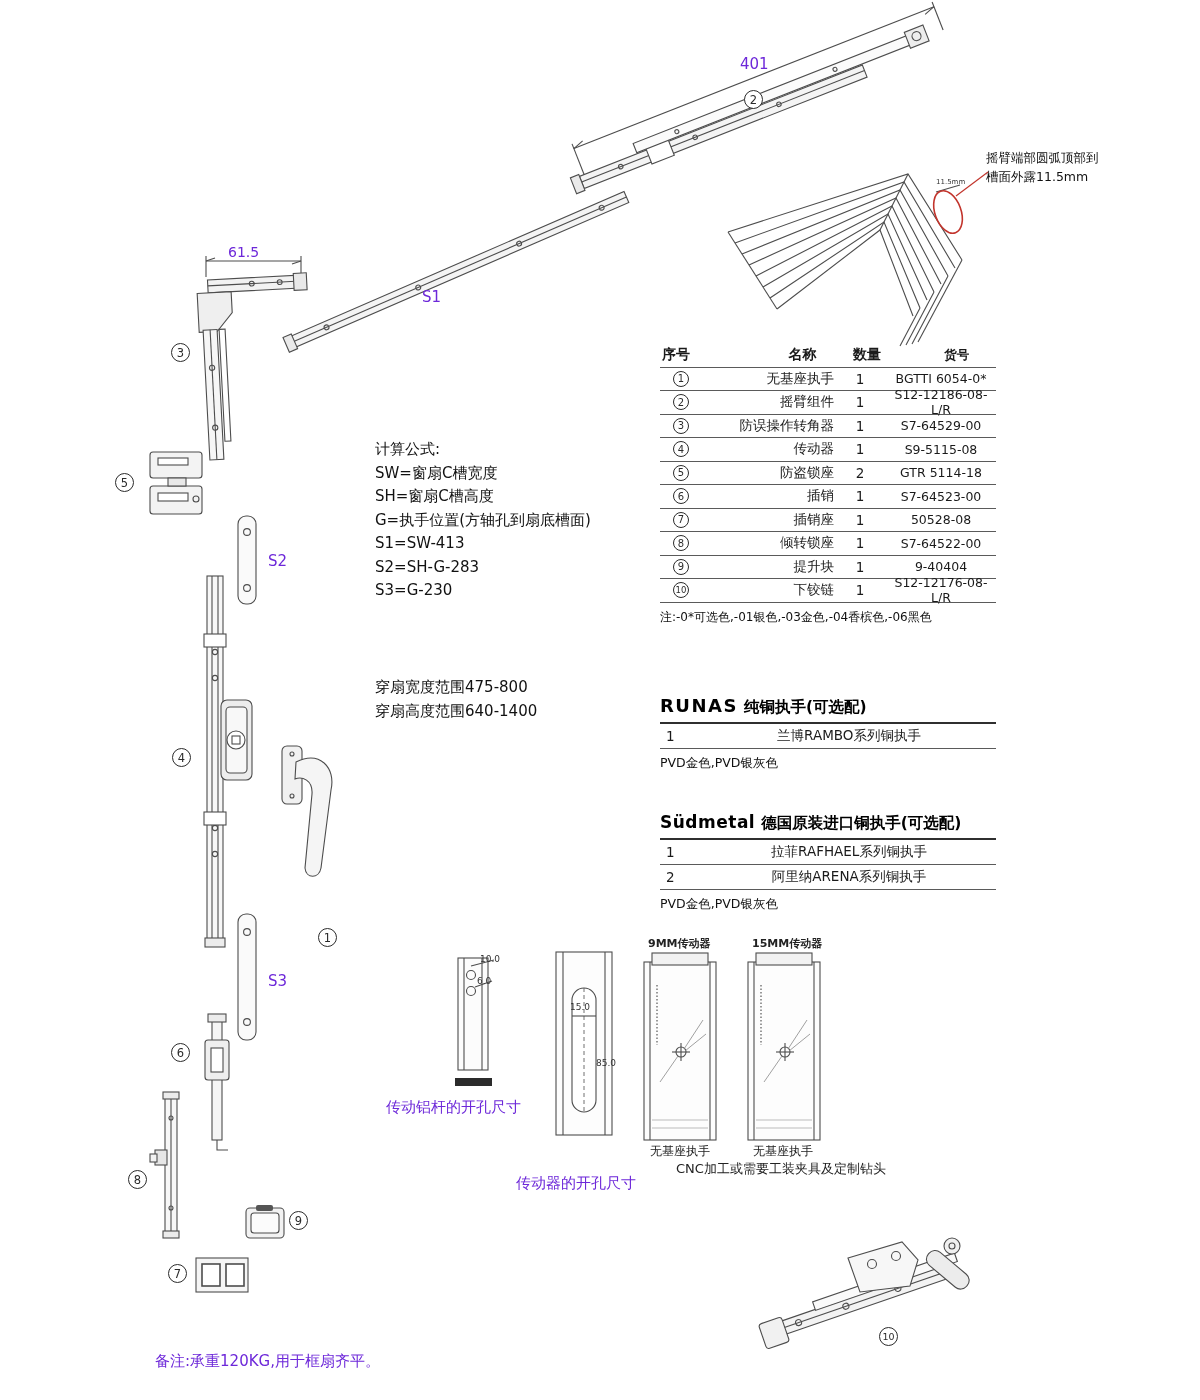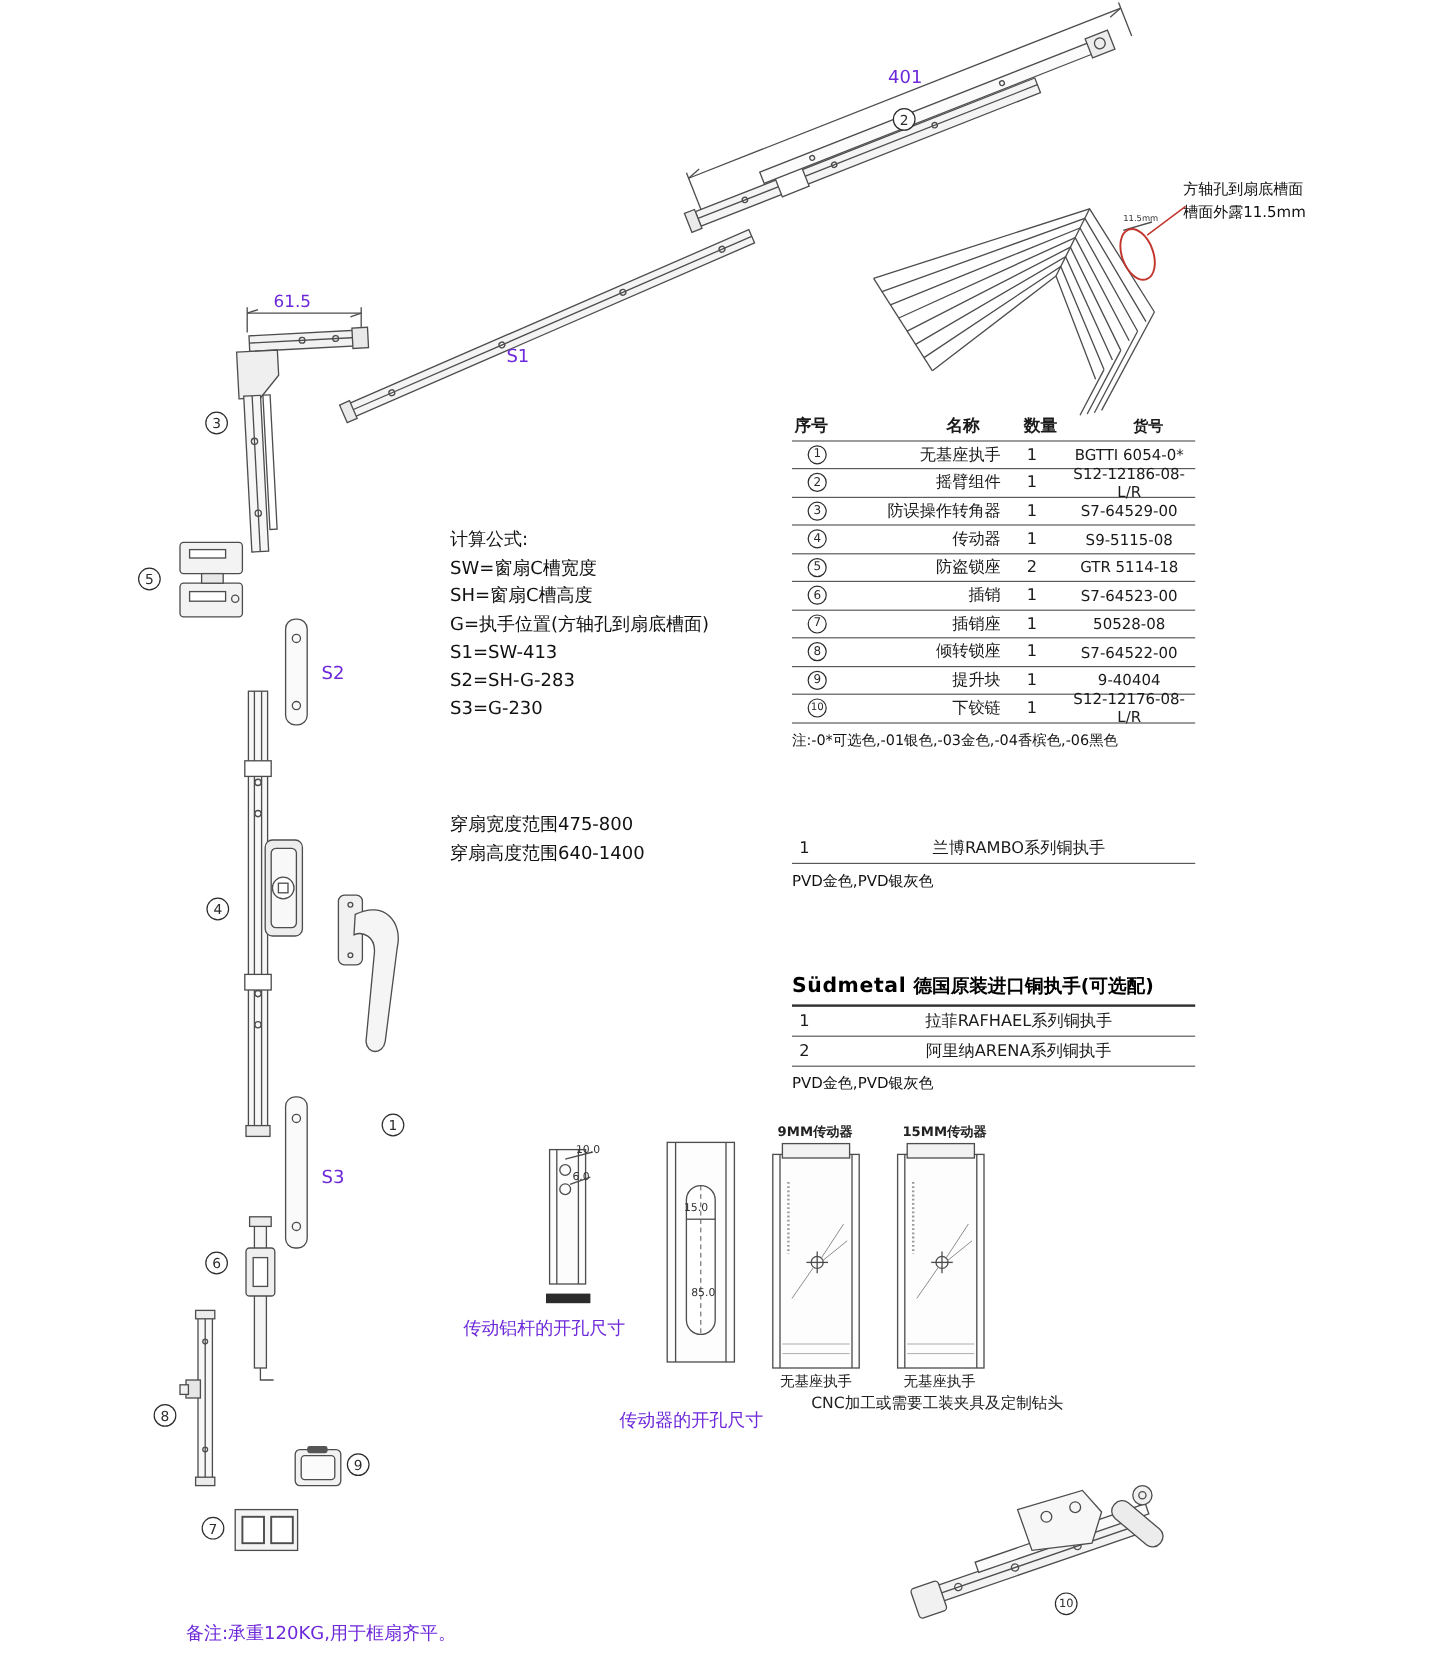--- a/index.html
+++ b/index.html
@@ -270,21 +270,21 @@
     <circle cx="952" cy="1246" r="3"></circle>
     <rect x="762" y="1320" width="24" height="26" rx="3" fill="#f1f1f1" transform="rotate(-19 774 1333)"></rect>
   </g>
 </svg>
 
 <div class="lbl" style="left:740px; top:55px;">401</div>
 <div class="lbl" style="left:228px; top:244px; font-size:14px;">61.5</div>
 <div class="lbl" style="left:422px; top:288px;">S1</div>
 <div class="lbl" style="left:268px; top:552px;">S2</div>
 <div class="lbl" style="left:268px; top:972px;">S3</div>
-<div class="callout" style="left:986px; top:148px;">方轴孔到扇底槽面
+<div class="callout" style="left:986px; top:148px;">摇臂端部圆弧顶部到
 槽面外露11.5mm</div>
 <div class="lbl-micro" style="left:936px; top:178px;">11.5mm</div>
 
 <div class="circ" style="left:318px; top:928px;">1</div>
 <div class="circ" style="left:744px; top:90px;">2</div>
 <div class="circ" style="left:171px; top:343px;">3</div>
 <div class="circ" style="left:172px; top:748px;">4</div>
 <div class="circ" style="left:115px; top:473px;">5</div>
 <div class="circ" style="left:171px; top:1043px;">6</div>
 <div class="circ" style="left:168px; top:1264px;">7</div>
@@ -390,20 +390,24 @@
         <span class="circ-inline" style="font-size:8.5px;">10</span>
       </span>
     <span class="c-name">下铰链</span>
     <span class="c-qty">1</span>
     <span class="c-code">S12-12176-08-L/R</span>
   </div>
   <div class="hw-note">注:-0*可选色,-01银色,-03金色,-04香槟色,-06黑色</div>
 </div>
 
 <div class="opt-block" style="left:660px; top:695px;">
+  <div class="opt-head">
+    <span class="brand">RUNAS</span>
+    <span class="opt-title">纯铜执手(可选配)</span>
+  </div>
   <div class="opt-row">
     <span class="no">1</span>
     <span class="name">兰博RAMBO系列铜执手</span>
   </div>
   <div class="opt-note">PVD金色,PVD银灰色</div>
 </div>
 
 <div class="opt-block" style="left:660px; top:812px;">
   <div class="opt-head">
     <span class="brand" style="letter-spacing:0.5px; font-size:17px;">Südmetal</span>
@@ -416,21 +420,21 @@
   <div class="opt-row">
     <span class="no">2</span>
     <span class="name">阿里纳ARENA系列铜执手</span>
   </div>
   <div class="opt-note">PVD金色,PVD银灰色</div>
 </div>
 
 <div class="lbl-dim" style="left:480px; top:954px;">10.0</div>
 <div class="lbl-dim" style="left:477px; top:976px;">6.0</div>
 <div class="lbl-dim" style="left:570px; top:1002px;">15.0</div>
-<div class="lbl-dim" style="left:576px; top:1058px;margin-top:15px;">85.0</div>
+<div class="lbl-dim" style="left:596px; top:1058px;">85.0</div>
 
 <div class="lbl" style="left:386px; top:1098px;">传动铝杆的开孔尺寸</div>
 <div class="lbl" style="left:516px; top:1174px;">传动器的开孔尺寸</div>
 <div class="lbl-sm b" style="left:648px; top:936px; font-size:11px;">9MM传动器</div>
 <div class="lbl-sm b" style="left:752px; top:936px; font-size:11px;">15MM传动器</div>
 <div class="lbl-sm" style="left:650px; top:1143px;">无基座执手</div>
 <div class="lbl-sm" style="left:753px; top:1143px;">无基座执手</div>
 <div class="lbl-sm" style="left:676px; top:1160px; font-size:13px;">CNC加工或需要工装夹具及定制钻头</div>
 
 <div class="lbl" style="left:155px; top:1352px;">备注:承重120KG,用于框扇齐平。</div>

